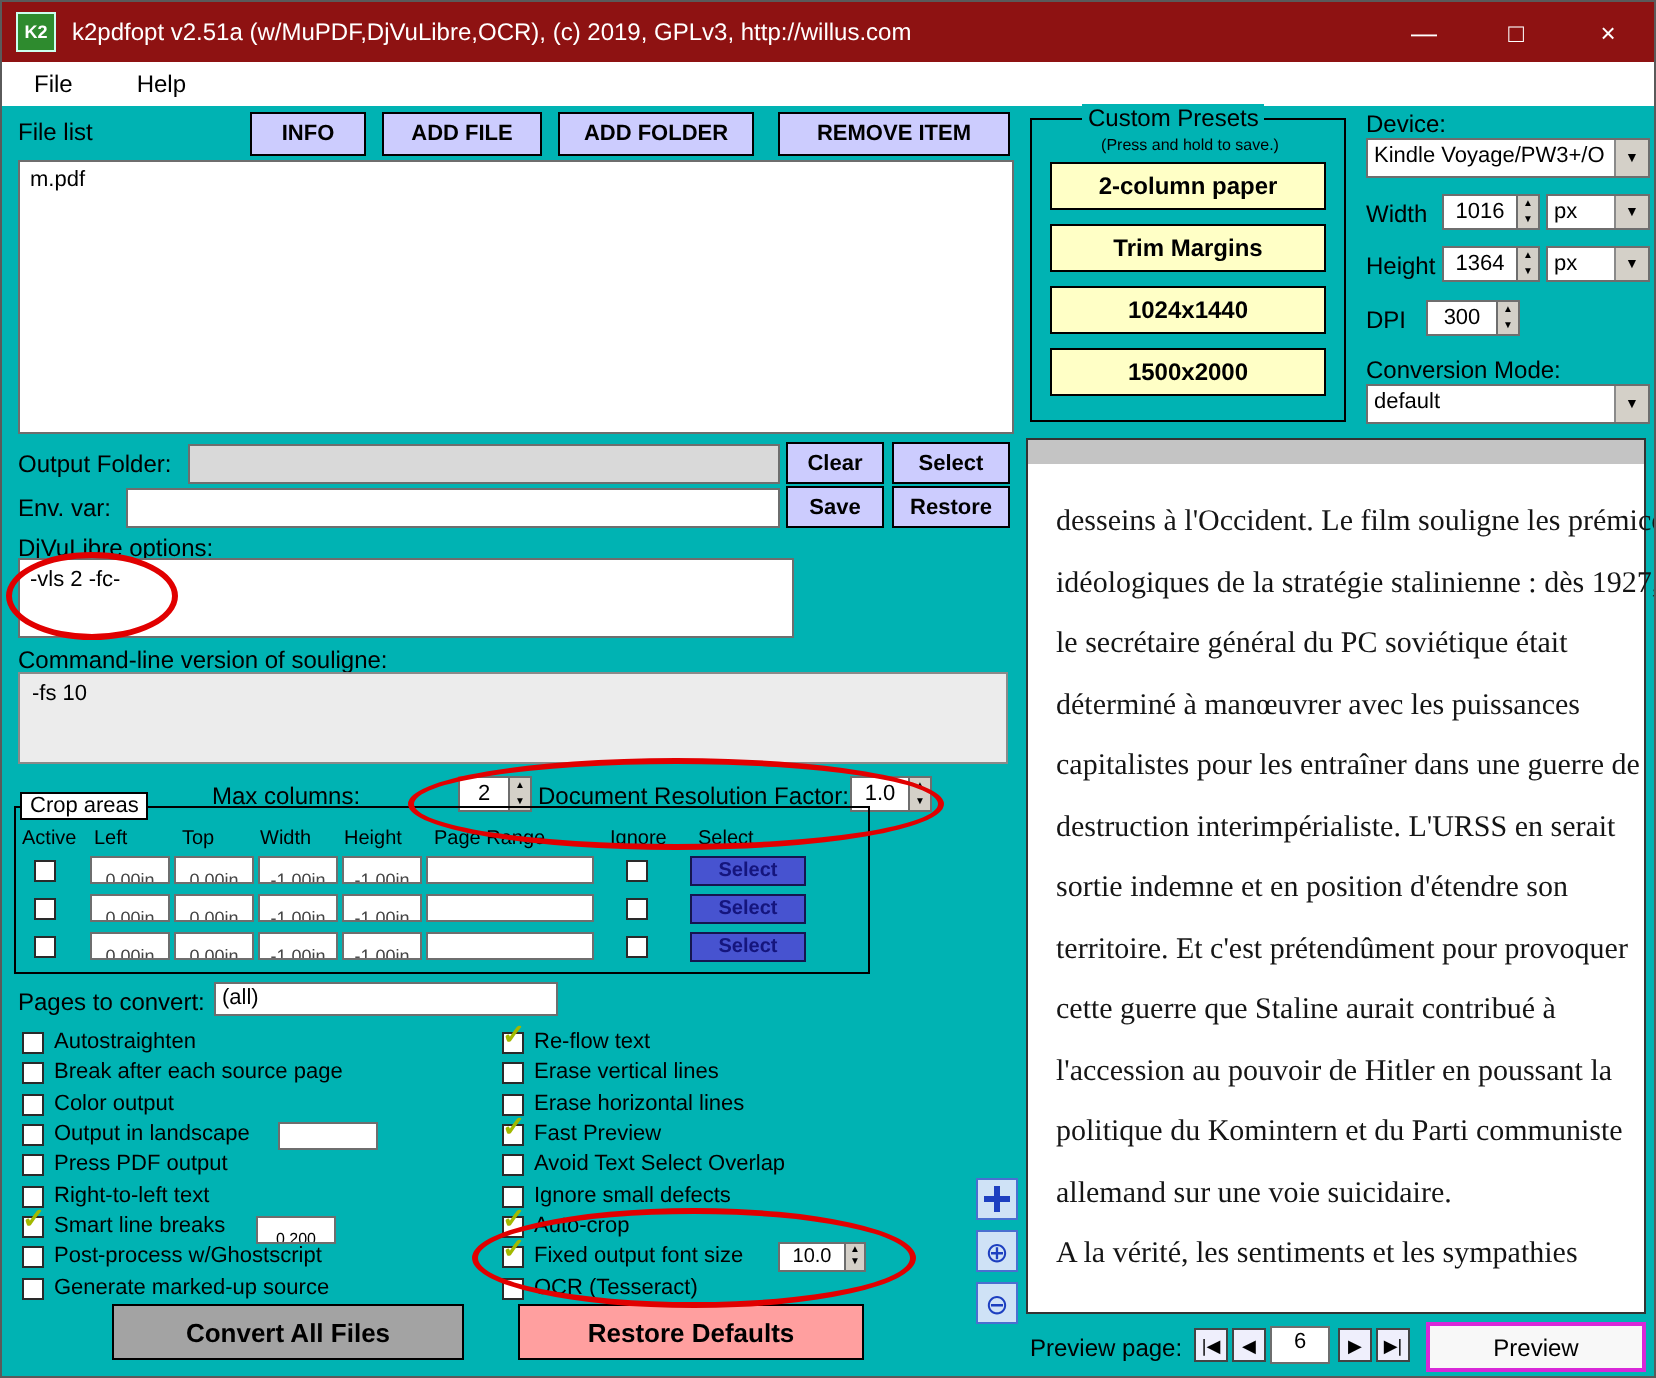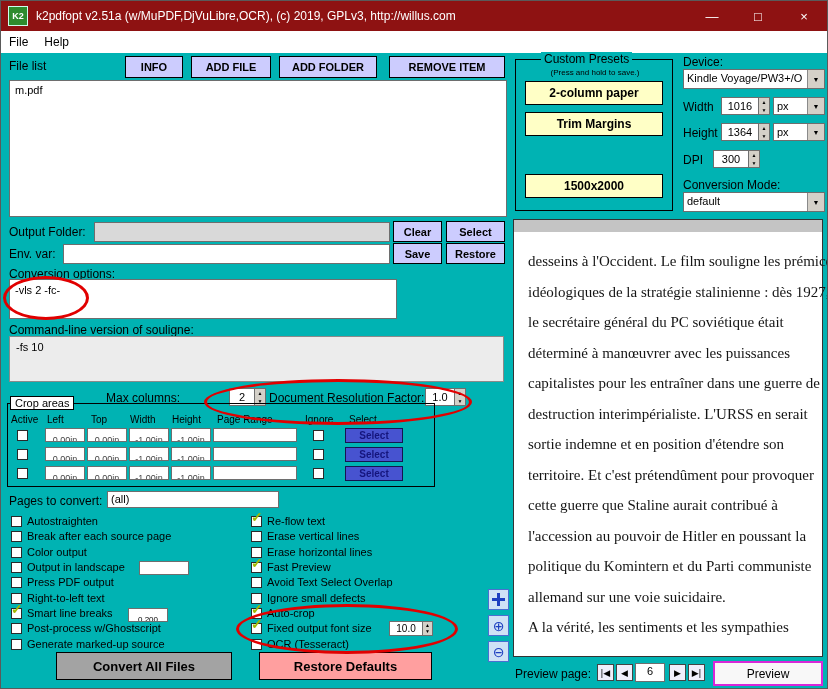--- a/index.html
+++ b/index.html
@@ -11,21 +11,21 @@
   .titlebar { left:0; top:0; width:100%; height:30px; background:#8e1212; color:#fff;
               display:flex; align-items:center; }
   .appicon { width:18px; height:18px; margin-left:7px; background:#2e8b2e; color:#fff;
              font-size:9px; font-weight:bold; display:flex; align-items:center; justify-content:center;
              border:1px solid #cfe; }
   .title-text { font-size:12px; margin-left:8px; flex:1; white-space:nowrap; overflow:hidden; }
   .win-btn { width:46px; height:30px; display:flex; align-items:center; justify-content:center;
              color:#fff; font-size:13px; }
   .menubar { left:0; top:30px; width:100%; height:22px; background:#fff; display:flex;
              align-items:center; font-size:12px; }
-  .menu-item { padding:0 8px; height:100%; display:flex; align-items:center; }
+  .menu-item { padding:0 16px; height:100%; display:flex; align-items:center; }
   
   .lbl { font-size:12px; white-space:nowrap; }
   .lbl-sm { font-size:11px; white-space:nowrap; }
   .btn { display:flex; align-items:center; justify-content:center; border:1px solid #000;
          box-sizing:border-box; white-space:nowrap; }
   .lav { background:#ccccfe; font-size:11px; font-weight:bold; }
   .yel { background:#ffffc6; font-size:12px; font-weight:bold; }
   .grn { background:#a3a3a3; font-size:13px; font-weight:bold; }
   .pnk { background:#ff9f9f; font-size:13px; font-weight:bold; }
   .bluebtn { background:#4753d0; color:#15157d; font-size:10px; font-weight:bold; border:1px solid #15154f; }
@@ -94,21 +94,21 @@
   <div class="abs lbl" style="left:8px;top:224px">Output Folder:</div>
   <div class="abs field gray" style="left:93px;top:221px;width:296px;height:20px"></div>
   <div class="abs btn lav" style="left:392px;top:220px;width:49px;height:21px">Clear</div>
   <div class="abs btn lav" style="left:445px;top:220px;width:59px;height:21px">Select</div>
 
   <div class="abs lbl" style="left:8px;top:246px">Env. var:</div>
   <div class="abs field" style="left:62px;top:243px;width:327px;height:20px"></div>
   <div class="abs btn lav" style="left:392px;top:242px;width:49px;height:21px">Save</div>
   <div class="abs btn lav" style="left:445px;top:242px;width:59px;height:21px">Restore</div>
 
-  <div class="abs lbl" style="left:8px;top:266px">Conversion options:</div>
+  <div class="abs lbl" style="left:8px;top:266px">DjVuLibre options:</div>
   <div class="abs field" style="left:8px;top:278px;width:388px;height:40px;padding:4px 5px">-vls 2 -fc-</div>
 
   <div class="abs lbl" style="left:8px;top:322px">Command-line version of souligne:</div>
   <div class="abs field" style="left:8px;top:335px;width:495px;height:46px;background:#ececec;border-color:#8a8a8a;padding:4px 6px">-fs 10</div>
 
   <div class="abs lbl" style="left:105px;top:390px">Max columns:</div>
   <div class="abs spin" style="left:228px;top:387px;height:18px">
     <span class="num" style="width:26px">2</span>
     <span class="arrs">
         <i>▲</i>
@@ -223,20 +223,21 @@
   <div class="abs lbl-sm" style="left:266px;top:637px">OCR (Tesseract)</div>
 
   <div class="abs btn grn" style="left:55px;top:651px;width:176px;height:28px">Convert All Files</div>
   <div class="abs btn pnk" style="left:258px;top:651px;width:173px;height:28px">Restore Defaults</div>
 
   <div class="abs grp" style="left:514px;top:58px;width:158px;height:152px"></div>
   <div class="grp-label" style="left:540px;top:51px">Custom Presets</div>
   <div class="abs" style="left:524px;top:67px;width:140px;text-align:center;font-size:8px">(Press and hold to save.)</div>
   <div class="abs btn yel" style="left:524px;top:80px;width:138px;height:24px">2-column paper</div>
   <div class="abs btn yel" style="left:524px;top:111px;width:138px;height:24px">Trim Margins</div>
+  <div class="abs btn yel" style="left:524px;top:142px;width:138px;height:24px">1024x1440</div>
   <div class="abs btn yel" style="left:524px;top:173px;width:138px;height:24px">1500x2000</div>
 
   <div class="abs lbl" style="left:682px;top:54px">Device:</div>
   <div class="abs dd" style="left:682px;top:68px;width:142px;height:20px">
     <span class="t">Kindle Voyage/PW3+/O</span>
     <span class="a">▼</span>
   </div>
   <div class="abs lbl" style="left:682px;top:99px">Width</div>
   <div class="abs spin" style="left:720px;top:96px;height:18px">
     <span class="num" style="width:38px">1016</span>

